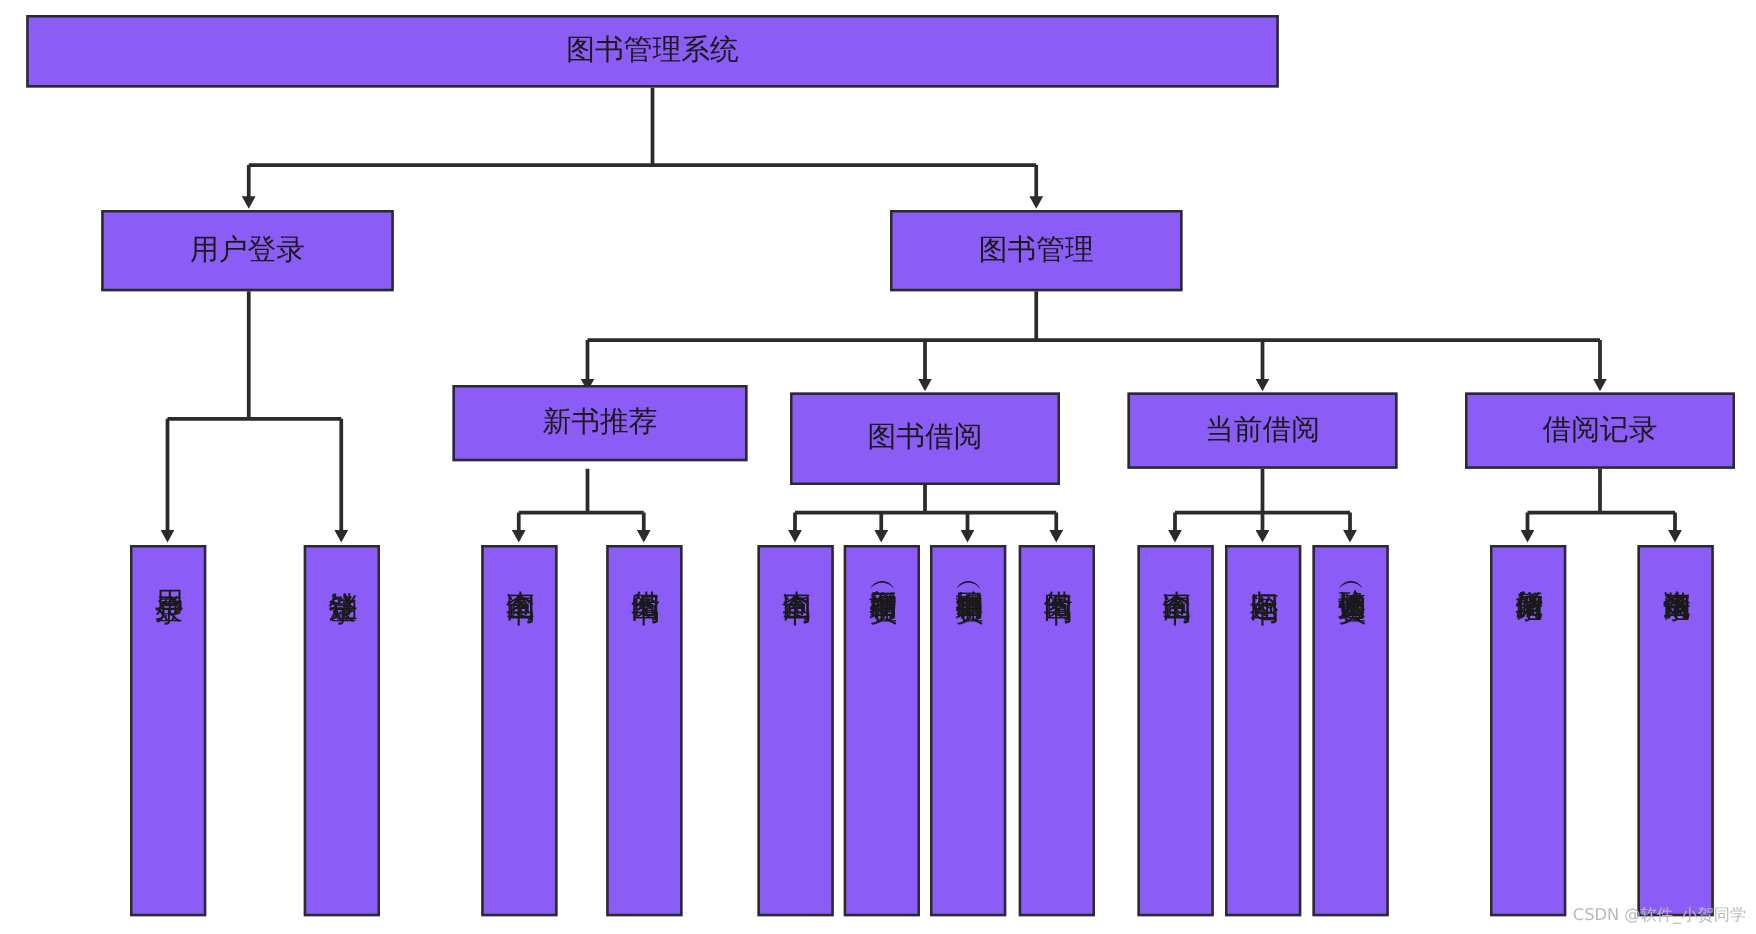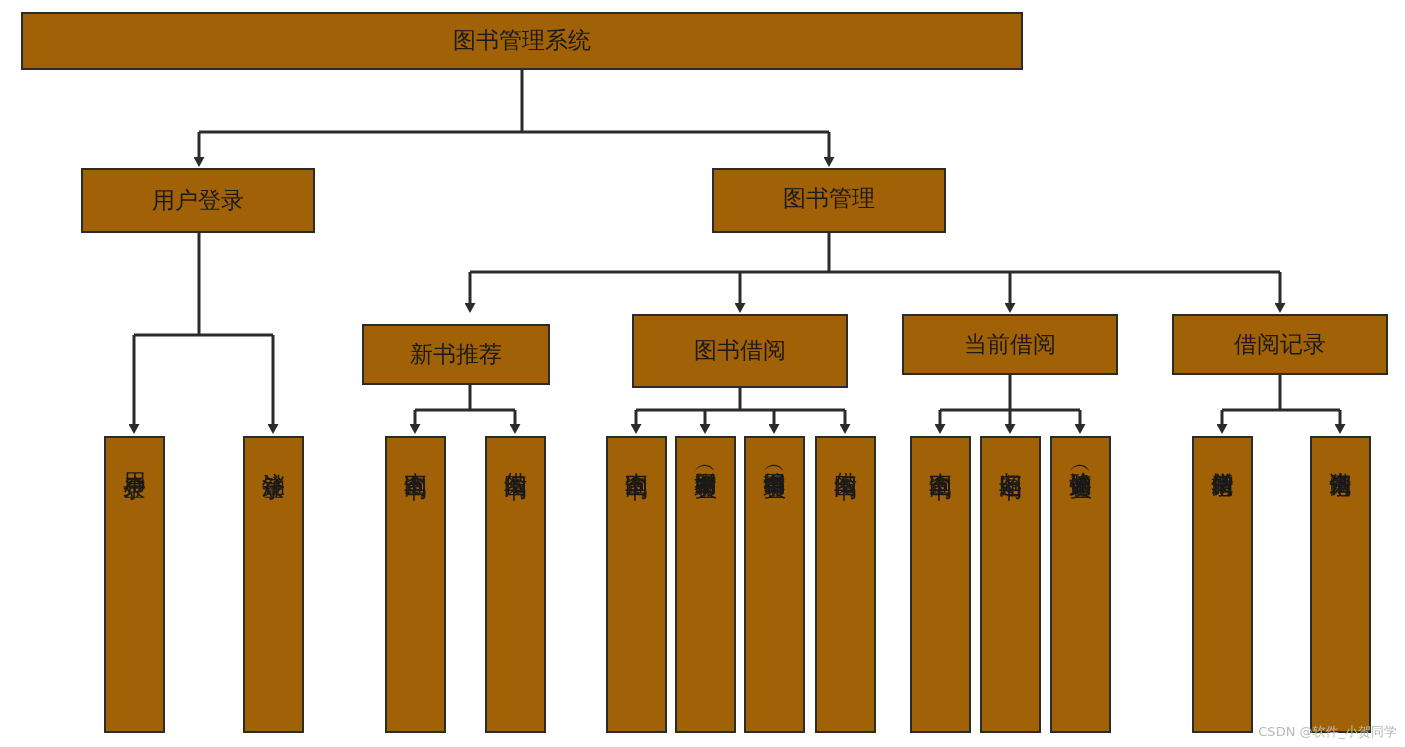--- a/index.html
+++ b/index.html
@@ -20,21 +20,21 @@
   svg#edges {
     position: absolute;
     left: 0;
     top: 0;
     width: 1405px;
     height: 747px;
   }
   .node {
     position: absolute;
     box-sizing: border-box;
-    background: #a16207;
+    background: #8b5cf6;
     border: 2px solid #2b2b2b;
     display: flex;
     align-items: center;
     justify-content: center;
     z-index: 2;
   }
   .node .label {
     color: #1a1a1a;
     line-height: 1.12;
     text-align: center;
@@ -129,25 +129,25 @@
   </svg>
 
   <div class="node root horiz" style="left:21px; top:12px; width:1002px; height:58px;">
     <span class="label">图书管理系统</span>
   </div>
 
   <div class="node horiz" style="left:81px; top:168px; width:234px; height:65px;">
     <span class="label">用户登录</span>
   </div>
 
-  <div class="node horiz" style="left:712px; top:168px; width:234px; height:65px;font-family:Liberation Mono, monospace;">
+  <div class="node horiz" style="left:712px; top:168px; width:234px; height:65px;">
     <span class="label">图书管理</span>
   </div>
 
-  <div class="node horiz" style="left:362px; top:324px; width:188px; height:61px;">
+  <div class="node horiz" style="left:362px; top:308px; width:236px; height:61px;">
     <span class="label">新书推荐</span>
   </div>
 
   <div class="node horiz" style="left:632px; top:314px; width:216px; height:74px;">
     <span class="label">图书借阅</span>
   </div>
 
   <div class="node horiz" style="left:1172px; top:314px; width:216px; height:61px;">
     <span class="label">借阅记录</span>
   </div>

